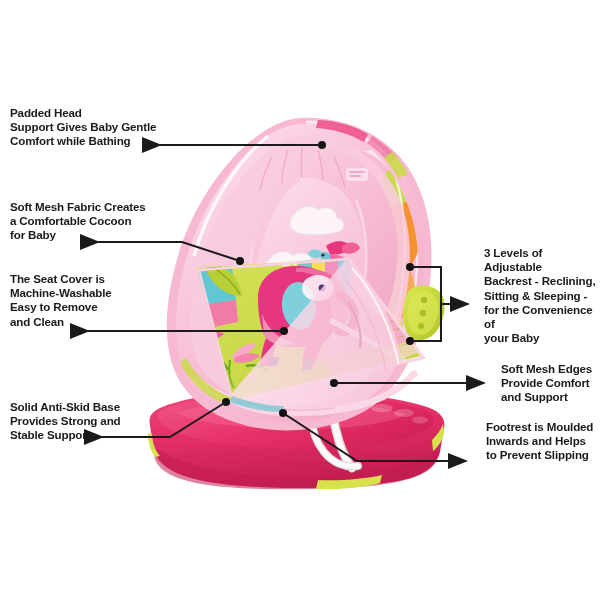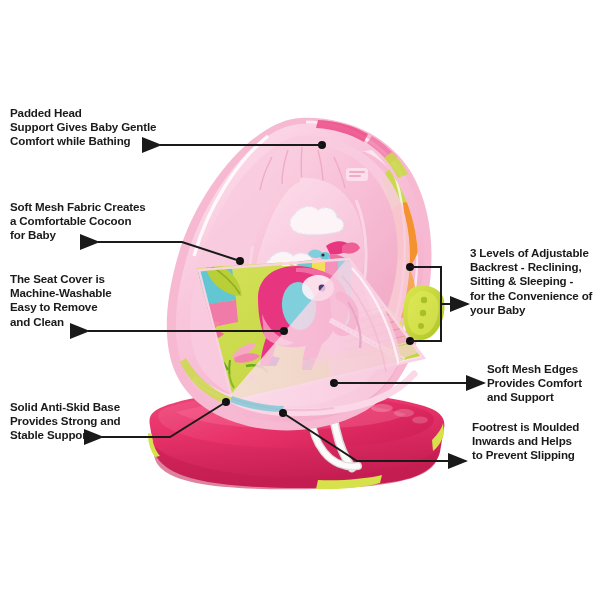--- a/index.html
+++ b/index.html
@@ -17,21 +17,21 @@
   .callout{
     position:absolute;
     font-family:"Liberation Sans", sans-serif;
     font-weight:bold;
     font-size:11.6px;
     line-height:14.2px;
     color:#1a1a1a;
     letter-spacing:-0.15px;
     white-space:pre-line;
   }
-  .callout.right{text-align:left;}
+  .callout.right{text-align:left;margin-left:14px;}
 
   
   #annot{position:absolute;left:0;top:0;width:600px;height:600px;pointer-events:none;}
 
   
   #product{position:absolute;left:0;top:0;width:600px;height:600px;}
 </style>
 </head>
 <body>
 
@@ -454,20 +454,20 @@
 Easy to Remove
 and Clean</div>
 
   <div class="callout right" style="left:470px; top:246px;">3 Levels of Adjustable
 Backrest - Reclining,
 Sitting &amp; Sleeping -
 for the Convenience of
 your Baby</div>
 
   <div class="callout right" style="left:487px; top:362px;">Soft Mesh Edges
-Provides Comfort
+Provide Comfort
 and Support</div>
 
   <div class="callout right" style="left:472px; top:420px;">Footrest is Moulded
 Inwards and Helps
 to Prevent Slipping</div>
 
 </div>
 
 </body></html>

